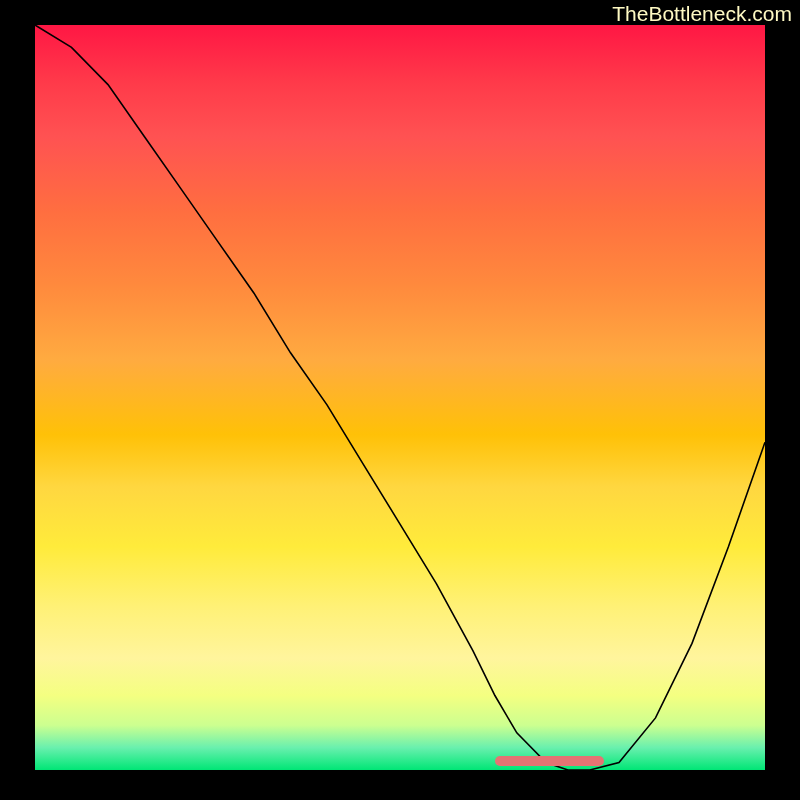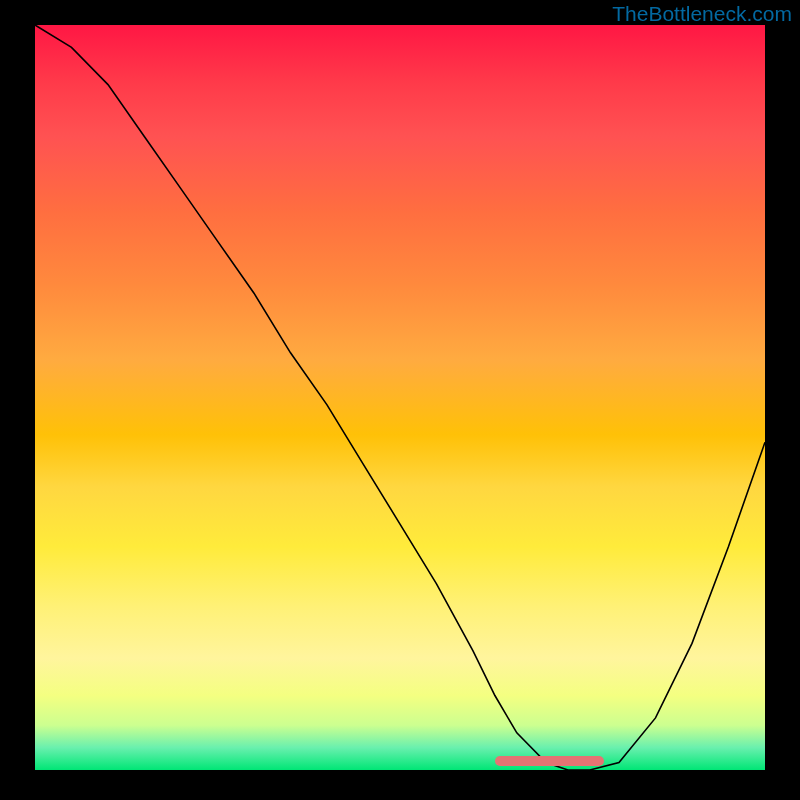--- a/index.html
+++ b/index.html
@@ -8,21 +8,21 @@
     height: 800px;
     background: #000;
     position: relative;
     font-family: Arial, sans-serif;
     overflow: hidden;
   }
   .watermark {
     position: absolute;
     top: 2px;
     right: 8px;
-    color: #0369a1;
+    color: #fef9c3;
     font-size: 21px;
     font-weight: 500;
     z-index: 10;
   }
   .plot-area {
     position: absolute;
     left: 35px;
     top: 25px;
     width: 730px;
     height: 745px;

